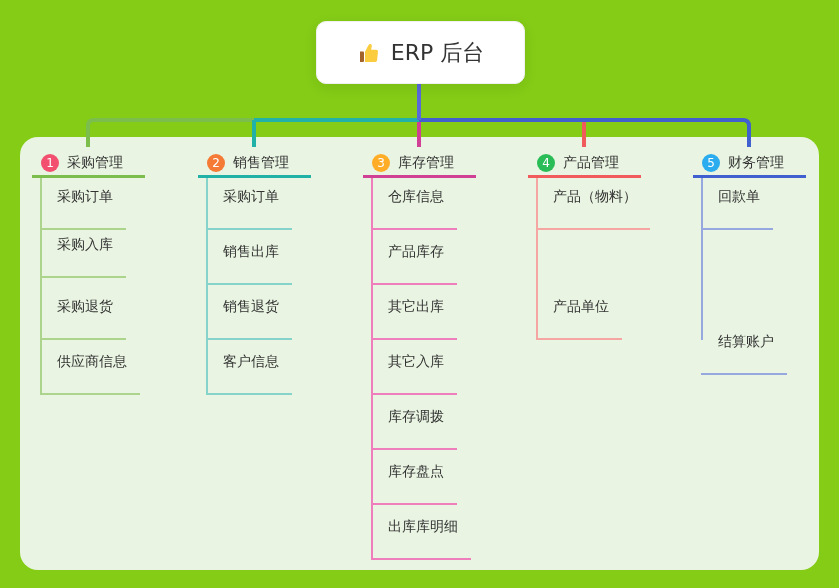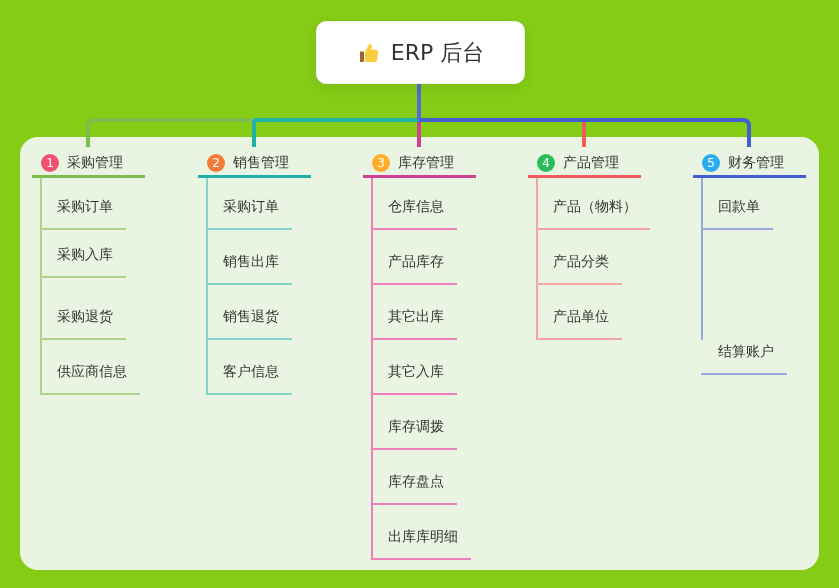--- a/index.html
+++ b/index.html
@@ -11,21 +11,21 @@
   .root-label{font-size:22px;color:#333;white-space:nowrap;}
   svg.connectors{position:absolute;left:0;top:0;pointer-events:none;}
   .branch{position:absolute;top:150px;}
   .branch-header{display:flex;align-items:center;gap:8px;width:113px;height:28px;
     box-sizing:border-box;border-bottom:3px solid;padding-left:9px;}
   .badge{width:18px;height:18px;border-radius:50%;color:#fff;font-size:12px;line-height:18px;
     text-align:center;flex:none;}
   .branch-label{font-size:14px;color:#333;white-space:nowrap;}
   .vline{position:absolute;left:8px;top:28px;width:2px;}
   .child{position:absolute;left:8px;height:28px;box-sizing:border-box;border-bottom:2px solid;
-    padding:0 13px 12px 17px;display:flex;align-items:flex-end;white-space:nowrap;}
+    padding:0 13px 22px 17px;display:flex;align-items:flex-end;white-space:nowrap;}
   .child span{font-size:14px;color:#333;}
 </style>
 </head>
 <body>
 
 <div class="canvas">
   <div class="panel"></div>
 
   <svg class="connectors" width="839" height="588" id="connectors">
       <path d="M88 147V126Q88 120 94 120H254" stroke="#7CBE4E" stroke-width="4" fill="none"></path>
@@ -115,23 +115,20 @@
       </div>
       <div class="branch" style="left: 528px;">
     <div class="branch-header" style="border-bottom-color: rgb(241, 91, 91);">
       <span class="badge" style="background: rgb(42, 189, 87);">4</span>
       <span class="branch-label">产品管理</span>
     </div>
     <div class="vline" style="background: rgb(246, 166, 162); height: 162px;"></div>
   <div class="child" style="top: 52px; border-bottom-color: rgb(246, 166, 162);">
           <span>产品（物料）</span>
         </div>
-        <div class="child" style="top: 107px; border-bottom-color: rgb(246, 166, 162);">
-          <span>产品分类</span>
-        </div>
         <div class="child" style="top: 162px; border-bottom-color: rgb(246, 166, 162);">
           <span>产品单位</span>
         </div>
       </div>
       <div class="branch" style="left: 693px;">
     <div class="branch-header" style="border-bottom-color: rgb(64, 96, 207);">
       <span class="badge" style="background: rgb(43, 172, 238);">5</span>
       <span class="branch-label">财务管理</span>
     </div>
     <div class="vline" style="background: rgb(151, 168, 224); height: 162px;"></div>

